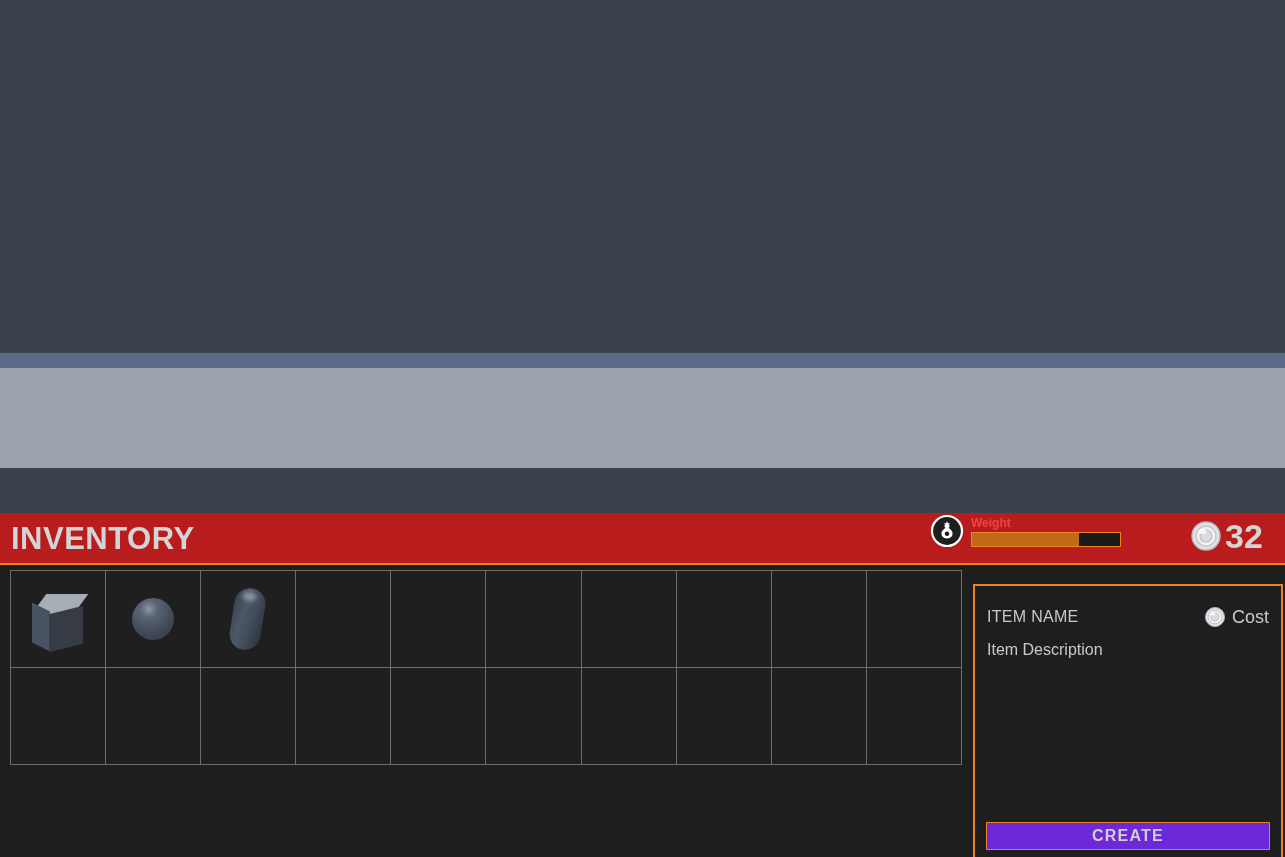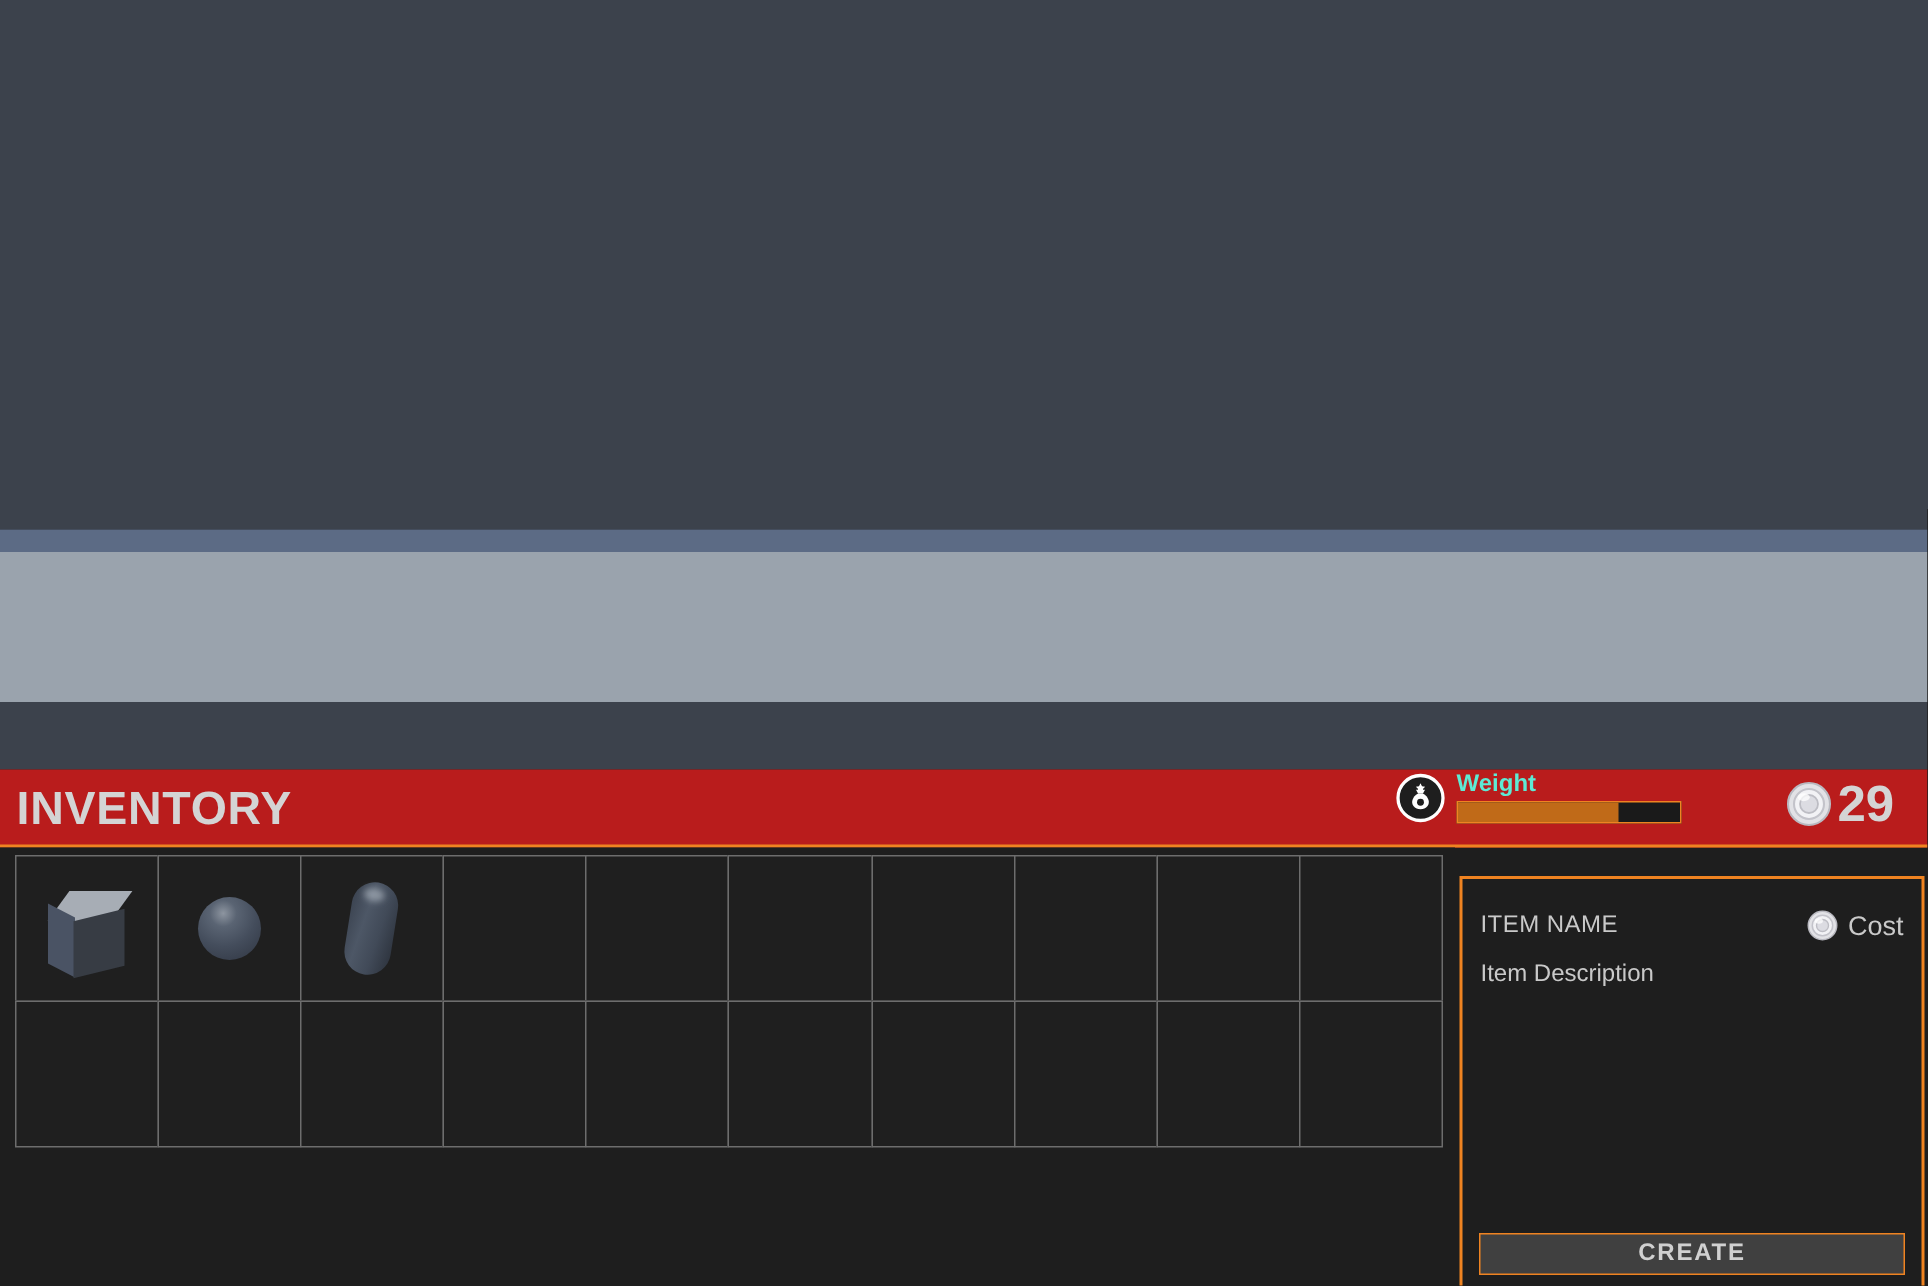--- a/index.html
+++ b/index.html
@@ -20,21 +20,21 @@
   #inv-header { position:absolute; left:0; top:513px; width:1285px; height:52px;
     background:#b91c1c; border-bottom:2px solid #ef8321; }
   #inv-title { position:absolute; left:11px; top:8px; font-size:31px;
     font-weight:bold; color:#d4d4d4; letter-spacing:0.5px; }
 
   
   #weight-group { position:absolute; left:930px; top:514px;
     display:flex; align-items:center; gap:7px; }
   .bag-badge { width:34px; height:34px; flex:0 0 34px; }
   #weight-stack { display:flex; flex-direction:column; gap:2px; }
-  #weight-label { font-size:16px; font-weight:bold; color:#5eead4; }
+  #weight-label { font-size:12px; font-weight:bold; color:#ef4444; }
   #weight-bar { width:150px; height:15px; background:#1a1a1a;
     border:1px solid #ef8321; position:relative; }
   #weight-fill { position:absolute; left:0; top:0; height:100%;
     background:#c06a18; }
 
   
   #currency-group { position:absolute; left:1190px; top:520px;
     display:flex; align-items:center; gap:3px; }
   .coin { width:32px; height:32px; flex:0 0 32px; }
   #coin-amount { font-size:34px; font-weight:bold; color:#d4d4d4;
@@ -76,21 +76,21 @@
     height:278px; background:#1e1e1e; border:2px solid #ef8321;margin-top:16px; }
   #detail-head { position:absolute; left:12px; top:20px; right:12px;
     display:flex; align-items:center; justify-content:space-between; }
   #item-name { font-size:16px; color:#c9c9c9; letter-spacing:0.3px; }
   #cost-group { display:flex; align-items:center; gap:6px; }
   .coin-sm { width:22px; height:22px; flex:0 0 22px; }
   #cost-label { font-size:18px; color:#c9c9c9; }
   #item-desc { position:absolute; left:12px; top:55px; right:12px;
     font-size:16px; color:#c9c9c9; }
   #create-button { position:absolute; left:11px; right:11px; bottom:10px;
-    height:28px; background:#404040; border:1px solid #ef8321;
+    height:28px; background:#6d28d9; border:1px solid #ef8321;
     color:#d0d0d0; font-size:16px; font-weight:bold; letter-spacing:1.2px;
     display:flex; align-items:center; justify-content:center; cursor:pointer; }
 </style>
 </head>
 <body>
 
 <div id="app">
 
   <div id="viewport">
     <div class="band band-sky"></div>
@@ -123,21 +123,21 @@
 
   <div id="currency-group">
     <span class="coin">
       <svg viewBox="0 0 32 32" width="32" height="32">
         <circle cx="16" cy="16" r="14" fill="#e2e2e6" stroke="#b9b9c0" stroke-width="1.4"></circle>
         <circle cx="16" cy="16" r="10" fill="#f2f2f5" stroke="#c3c3ca" stroke-width="1.4"></circle>
         <circle cx="16" cy="16" r="6" fill="#dcdce2" stroke="#bdbdc4" stroke-width="1.2"></circle>
         <ellipse cx="12.5" cy="11.5" rx="4" ry="2.6" fill="#ffffff" opacity="0.75"></ellipse>
       </svg>
     </span>
-    <span id="coin-amount">29</span>
+    <span id="coin-amount">32</span>
   </div>
 
   <div id="grid-area">
     <div id="item-grid">
 
       <div class="slot">
         <div class="cube">
           <span class="top"></span>
             <span class="left"></span>
             <span class="front"></span>

